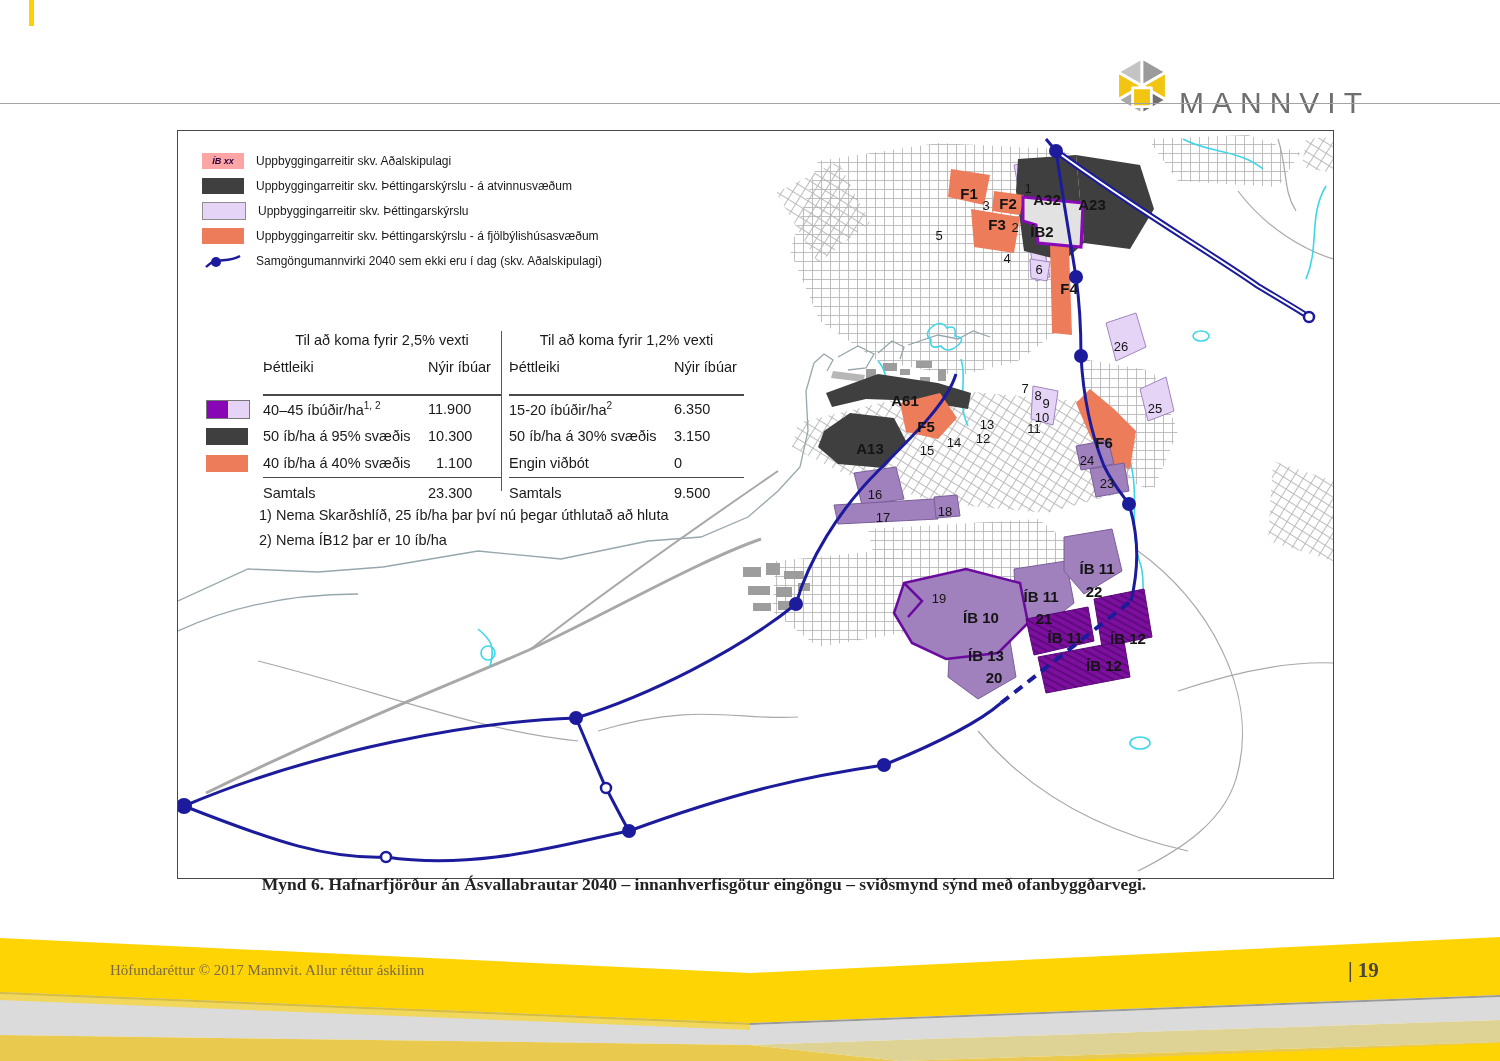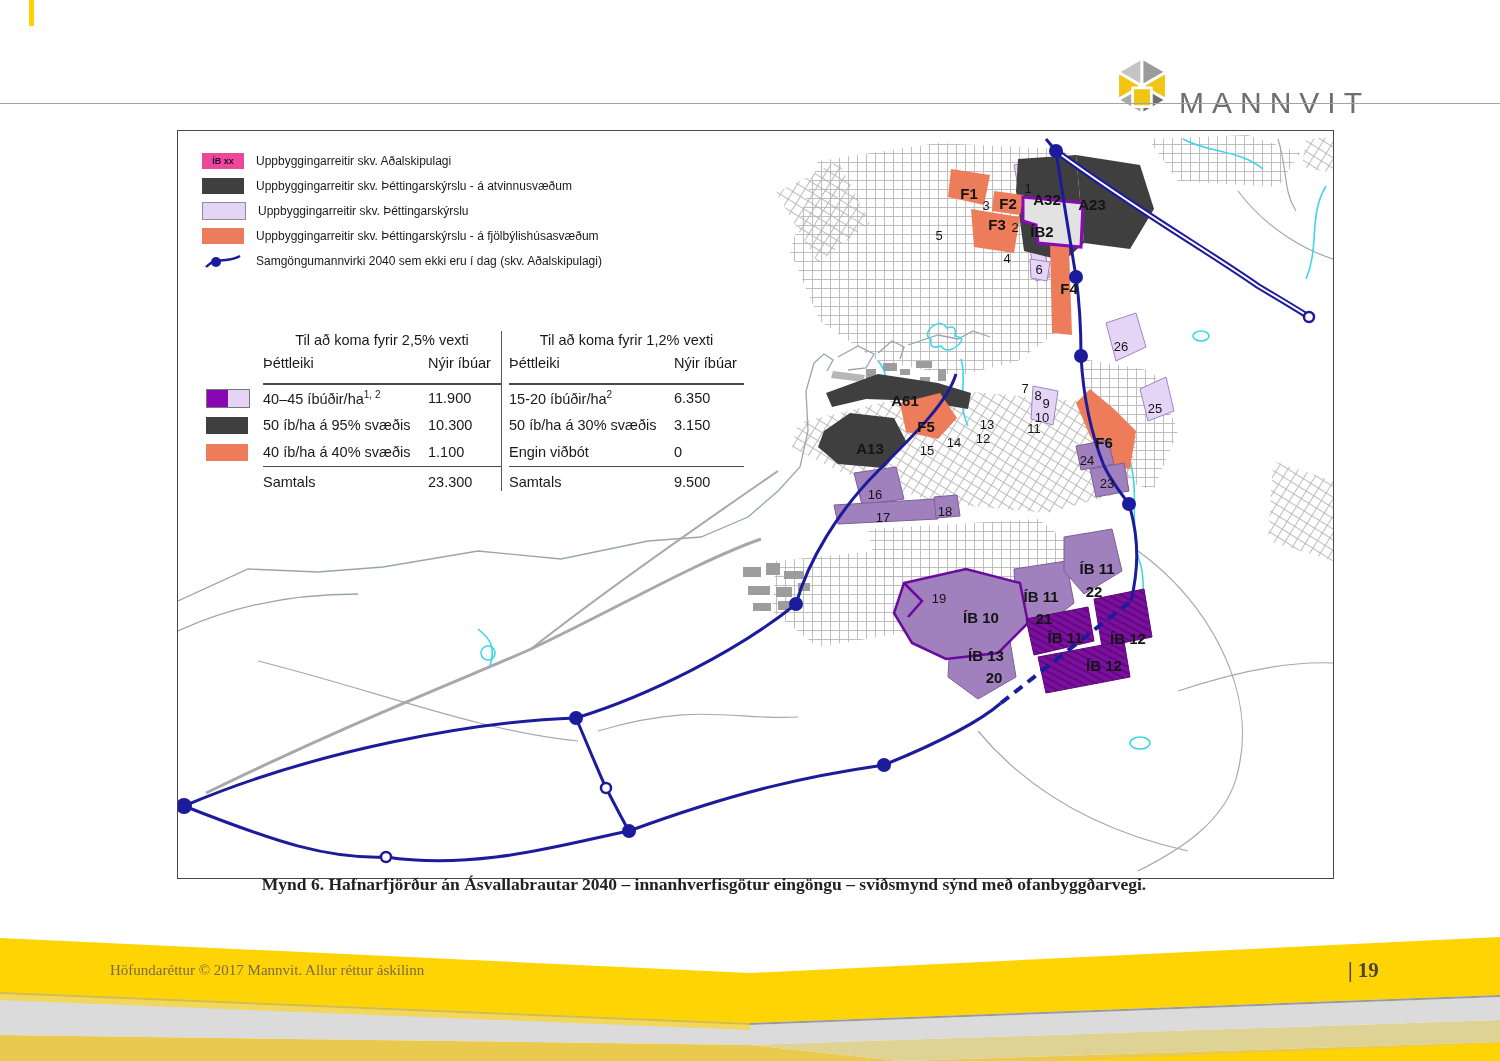--- a/index.html
+++ b/index.html
@@ -11,32 +11,32 @@
   #top-rule{left:0;top:103px;width:1500px;height:1px;background:#a3a3a3;}
   #logo{left:1113px;top:56px;display:flex;align-items:flex-end;gap:8px;}
   #logo-text{font-size:30px;letter-spacing:8px;color:#6e6e6e;font-weight:500;}
   
   #map{left:177px;top:130px;width:1155px;height:747px;border:1.5px solid #474747;background:#fff;}
   #map-svg{position:absolute;left:0;top:0;}
   
   #legend{left:24px;top:18px;}
   .lg-row{display:flex;align-items:center;height:24px;margin-bottom:1px;}
   .lg-sw{width:42px;height:16px;margin-right:12px;flex:0 0 auto;display:flex;align-items:center;justify-content:center;}
-  .sw-purple{background:#ec4899;color:#2d0140;font-size:9px;font-weight:bold;}
+  .sw-purple{background:#fca5a5;color:#2d0140;font-size:9px;font-weight:bold;font-style:italic;}
   .sw-lav{background:#e6d4f6;border:1px solid #8f8f8f;}
   .sw-gray{background:#3f3f3f;}
   .sw-salmon{background:#ed7c5b;}
   .lg-label{font-size:12px;}
   
   #tables{left:85px;top:198px;width:655px;font-size:14.5px;}
   .tbl{position:absolute;top:0;width:238px;}
   #tbl-left{left:0;}
   #tbl-right{left:246px;width:235px;}
   .tbl-title{text-align:center;height:26px;line-height:22px;}
-  .tbl-head{display:flex;height:24px;align-items:flex-start;padding-bottom:4px;}
+  .tbl-head{display:flex;height:24px;align-items:center;padding-bottom:15px;}
   .tbl-row{display:flex;height:27px;align-items:center;}
   .c1{width:165px;}
   .c2{flex:1;}
   .rule{height:1.5px;background:#4a4a4a;}
   .tbl-total{display:flex;height:29px;align-items:center;}
   #tbl-divider{position:absolute;left:238px;top:2px;width:1px;height:160px;background:#555;}
   .row-sw{position:absolute;left:-57px;width:42px;height:17px;}
   .row-sw.split{background:linear-gradient(90deg,#8806b5 0 50%,#e6d4f6 50% 100%);border:1px solid #777;}
   sup{font-size:10px;}
   
@@ -264,21 +264,21 @@
       <div class="tbl-row" style="position:relative;">
         <span class="row-sw split"></span>
         <span class="c1"><span>40–45 íbúðir/ha</span><sup>1, 2</sup></span>
         <span class="c2">11.900</span>
       </div>
       <div class="tbl-row" style="position:relative;">
         <span class="row-sw sw-gray"></span>
         <span class="c1">50 íb/ha á 95% svæðis</span>
         <span class="c2">10.300</span>
       </div>
-      <div class="tbl-row" style="position:relative;">
+      <div class="tbl-row" style="position:relative;gap:8px;">
         <span class="row-sw sw-salmon"></span>
         <span class="c1">40 íb/ha á 40% svæðis</span>
         <span class="c2">1.100</span>
       </div>
       <div class="rule"></div>
       <div class="tbl-total">
         <span class="c1">Samtals</span>
         <span class="c2">23.300</span>
       </div>
     </div>
@@ -303,20 +303,24 @@
         <span class="c2">0</span>
       </div>
       <div class="rule"></div>
       <div class="tbl-total">
         <span class="c1">Samtals</span>
         <span class="c2">9.500</span>
       </div>
     </div>
   </div>
 
+  <div class="abs" id="footnotes">
+    <div>1) Nema Skarðshlíð, 25 íb/ha þar því nú þegar úthlutað að hluta</div>
+    <div>2) Nema ÍB12 þar er 10 íb/ha</div>
+  </div>
 
   <div class="abs" style="left:0;top:0;width:1155px;height:747px;" id="map-labels">
       <div class="mlabel zone" style="left: 791px; top: 55px; margin-top: 7px;">F1</div>
       <div class="mlabel zone" style="left: 830px; top: 72px;">F2</div>
       <div class="mlabel zone" style="left: 819px; top: 93px;">F3</div>
       <div class="mlabel zone" style="left: 869px; top: 68px;">A32</div>
       <div class="mlabel zone" style="left: 914px; top: 73px;">A23</div>
       <div class="mlabel zone" style="left: 864px; top: 100px;">ÍB2</div>
       <div class="mlabel zone" style="left: 891px; top: 157px;">F4</div>
       <div class="mlabel zone" style="left: 727px; top: 269px;">A61</div>

